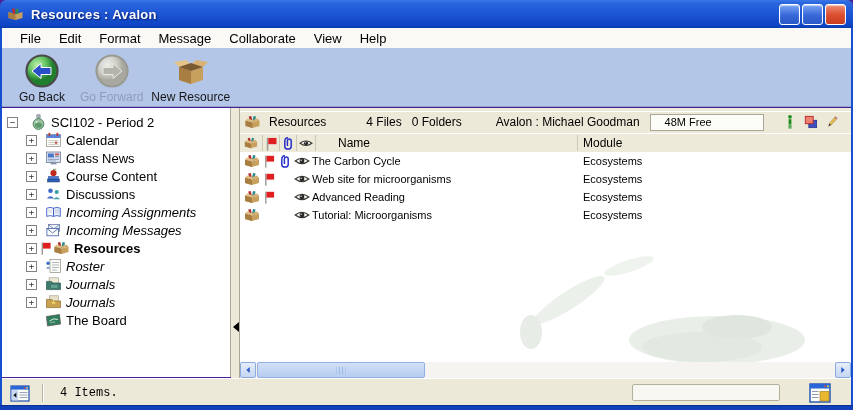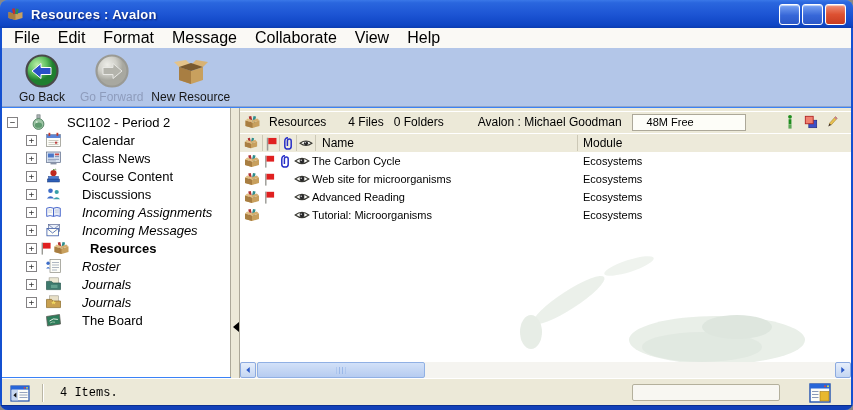--- a/index.html
+++ b/index.html
@@ -1,35 +1,35 @@
 <!DOCTYPE html>
 <html><head>
 <meta charset="utf-8">
 <style>
   html,body{margin:0;padding:0;background:#888;}
-  .window{position:relative;width:853px;height:410px;background:#3b82f6;
-    font-family:"Liberation Sans",sans-serif;overflow:hidden;border-radius:8px;}
+  .window{position:relative;width:853px;height:410px;background:#4c1d95;
+    font-family:"Liberation Sans",sans-serif;overflow:hidden;}
   
   .frame-left,.frame-right{position:absolute;top:28px;bottom:0;width:2px;background:#1450D0;z-index:40;}
   .frame-left{left:0;}.frame-right{right:0;}
   .frame-bottom{position:absolute;left:0;right:0;bottom:0;height:4px;background:#1240B8;border-top:1px solid #0A2F90;z-index:40;}
   
   .titlebar{position:absolute;left:0;top:0;width:100%;height:28px;box-sizing:border-box;
     background:linear-gradient(180deg,#3A78E8 0%,#2A66DE 10%,#1D55D4 50%,#0E45C4 90%,#0A3CB0 100%);
     border-radius:6px 6px 0 0;display:flex;align-items:center;padding:0 7px;}
   .title-text{color:#fff;font-weight:bold;font-size:13px;margin-left:7px;
     text-shadow:1px 1px 2px rgba(0,10,70,.75);letter-spacing:.3px;}
   .controls{margin-left:auto;display:flex;gap:2px;}
   .ctrl{width:21px;height:21px;border-radius:3px;border:1px solid #fff;box-sizing:border-box;
     display:flex;align-items:center;justify-content:center;
     background:linear-gradient(180deg,#7AA4F4,#3767D8 55%,#2B58C8);box-shadow:inset 0 1px 1px rgba(255,255,255,.6);}
   .ctrl.close{background:linear-gradient(180deg,#F09078,#DD5132 50%,#C83C20);}
   
   .menubar{position:absolute;left:2px;right:2px;top:28px;height:20px;background:#FAF9F5;
-    border-bottom:1px solid #E2DFD2;display:flex;align-items:center;padding-left:3px;font-size:16px;color:#000;}
+    border-bottom:1px solid #E2DFD2;display:flex;align-items:center;padding-left:9px;font-size:13px;color:#000;}
   .menu-item{padding:2px 9px;cursor:default;}
   
   .toolbar{position:absolute;left:2px;right:2px;top:48px;height:59px;background:#B3C6E8;
     border-bottom:1px solid #8FA5CC;display:flex;align-items:flex-start;padding:5px 0 0 6px;box-sizing:border-box;}
   .tb-btn{display:flex;flex-direction:column;align-items:center;font-size:12px;color:#161616;
     min-width:60px;padding:0 4px;cursor:default;}
   .tb-btn .ticon{width:36px;height:36px;margin-bottom:1px;}
   .tb-btn.disabled{color:#8E9CBC;}
   
   .tree-panel{position:absolute;left:2px;top:108px;width:229px;height:269px;background:#fff;
@@ -37,47 +37,47 @@
   .tree-row{height:18px;display:flex;align-items:center;white-space:nowrap;}
   .tree-row.child{padding-left:24px;}
   .tree-row.root{padding-left:5px;}
   .expander{width:11px;height:11px;box-sizing:border-box;border:1px solid #848284;background:#fff;
     font:9px/9px "DejaVu Sans Mono",monospace;color:#333;text-align:center;flex:none;}
   .expander.none{visibility:hidden;}
   .tree-row .icon{width:17px;height:16px;flex:none;margin-left:8px;}
   .tree-row.root .icon{margin-left:12px;}
   .tree-row .flag{width:13px;height:15px;flex:none;margin-left:2px;}
   .tree-row .flag + .icon{margin-left:1px;}
-  .tree-label{margin-left:20px;}
+  .tree-label{margin-left:4px;}
   .tree-label.italic{font-style:italic;}
   .tree-label.bold{font-weight:bold;}
   
   .splitter{position:absolute;left:231px;top:108px;width:9px;height:270px;background:#ECE9D8;
     border-right:1px solid #ACA899;box-sizing:border-box;}
   .splitter-arrow{position:absolute;left:233px;top:322px;width:0;height:0;
     border-top:5px solid transparent;border-bottom:5px solid transparent;border-right:6px solid #000;}
   
   .right-panel{position:absolute;left:240px;top:108px;width:611px;height:270px;background:#ECE9D8;overflow:hidden;}
   .info-bar{position:absolute;left:0;right:0;top:3px;height:21px;background:#ECE9D8;border-top:1px solid #FFF;
     display:flex;align-items:center;font-size:12px;color:#000;padding:0 12px 0 4px;box-sizing:border-box;}
   .info-bar .icon{width:17px;height:16px;flex:none;}
   .ib-title{margin-left:8px;}
-  .ib-files{margin-left:22px;}
+  .ib-files{margin-left:40px;}
   .ib-folders{margin-left:10px;}
   .ib-owner{margin-left:34px;}
   .ib-meter{margin-left:10px;width:98px;height:15px;background:#FDFDF8;border:1px solid #ACA899;
     font-size:11px;line-height:15px;padding-left:14px;box-sizing:content-box;white-space:nowrap;}
   .ib-actions{margin-left:auto;display:flex;align-items:center;gap:7px;}
   .ib-actions .icon{width:14px;height:16px;}
   .col-header{position:absolute;left:0;right:0;top:25px;height:18px;background:#EDEADA;
     border-top:1px solid #FFF;border-bottom:1px solid #ACA899;display:flex;align-items:center;
     font-size:12px;color:#000;}
   .ch-cell{height:16px;display:flex;align-items:center;justify-content:center;border-right:1px solid #CCC8B6;flex:none;}
   .ch-sep{position:absolute;left:337px;top:1px;bottom:1px;width:1px;background:#CCC8B6;}
-  .ch-name{margin-left:6px;}
+  .ch-name{margin-left:22px;}
   .ch-module{position:absolute;left:343px;}
   .list{position:absolute;left:0;right:0;top:44px;bottom:16px;background:#fff;overflow:hidden;}
   .lrow{position:relative;height:18px;display:flex;align-items:center;font-size:11px;color:#000;white-space:nowrap;}
   .lrow .c1{width:16px;height:16px;margin-left:4px;flex:none;}
   .lrow .c2{width:14px;height:15px;margin-left:2px;flex:none;}
   .lrow .c3{width:14px;height:15px;margin-left:2px;flex:none;}
   .lrow .c4{width:16px;height:12px;margin-left:2px;flex:none;}
   .lrow .lname{margin-left:2px;}
   .lrow .lmodule{position:absolute;left:343px;}
   .watermark{position:absolute;right:44px;bottom:0;pointer-events:none;}

